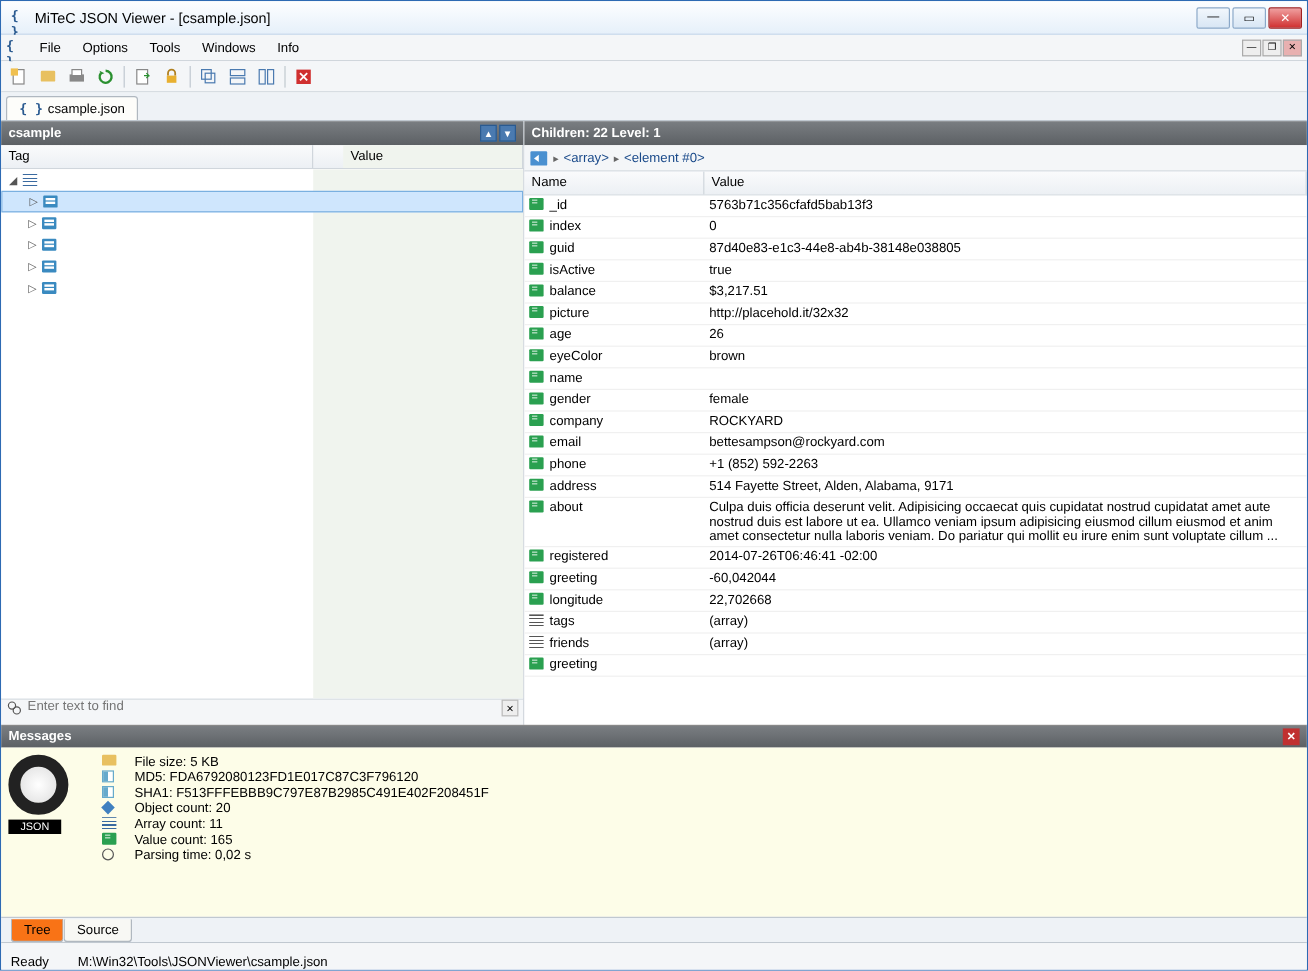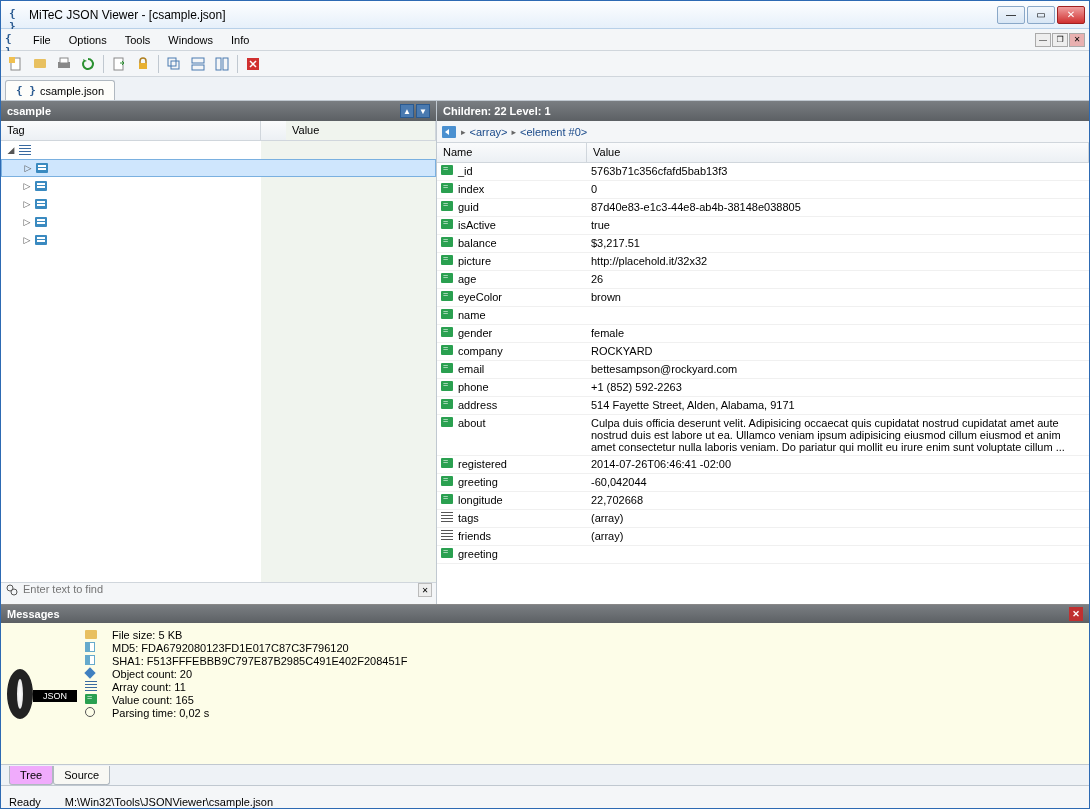--- a/index.html
+++ b/index.html
@@ -64,30 +64,30 @@
 .detail-grid { flex:1; overflow-y:scroll; background:#fff; }
 .detail-row { display:flex; min-height:18px; border-bottom:1px solid #f0f0f0; align-items:flex-start; }
 .detail-row .dname { width:150px; display:flex; align-items:center; padding:2px 4px; gap:3px; }
 .detail-row .dval { flex:1; padding:2px 4px; word-wrap:break-word; }
 .detail-row .dicon { width:14px; height:12px; flex-shrink:0; }
 
 .messages { height:160px; display:flex; flex-direction:column; border-top:1px solid #888; }
 .msg-header { height:18px; background:linear-gradient(#7a7e82,#5c6064); color:#fff; display:flex; align-items:center; padding:0 6px; font-weight:bold; }
 .msg-header .close-x { margin-left:auto; width:14px; height:14px; background:#c03030; color:#fff; display:flex; align-items:center; justify-content:center; font-size:9px; cursor:pointer; }
 .msg-body { flex:1; background:#fdfde8; display:flex; padding:6px; gap:8px; overflow:auto; }
-.msg-logo { width:70px; display:flex; flex-direction:row; align-items:center; }
+.msg-logo { width:70px; display:flex; flex-direction:column; align-items:flex-start; }
 .msg-logo .ring { width:50px; height:50px; border-radius:50%; border:10px solid #222; background:radial-gradient(#fff,#ddd); }
 .msg-logo .jlabel { background:#000; color:#fff; font-size:9px; padding:1px 10px; margin-top:4px; }
 .msg-lines { display:flex; flex-direction:column; gap:1px; }
 .msg-line { display:flex; align-items:center; gap:13px; }
 .msg-line .micon { width:14px; height:12px; }
 
 .bottom-tabs { height:22px; background:#eef2f6; display:flex; align-items:flex-end; padding:0 8px; border-top:1px solid #c0c8d0; border-bottom:1px solid #c0c8d0; }
 .btab { padding:3px 10px; border:1px solid #b0b8c0; border-top:none; background:#f8f8f4; cursor:pointer; border-radius:0 0 3px 3px; }
-.btab.active { background:#f0abfc; font-weight:normal; }
+.btab.active { background:#f97316; font-weight:normal; }
 
 .statusbar { height:22px; background:#f4f6f8; display:flex; align-items:flex-end; padding:0 8px; gap:24px; }
 
 
 .ico-braces { font-family:monospace; font-size:11px; color:#2a5a90; font-weight:bold; }
 .ico-array { display:inline-block; width:12px; height:10px; background:repeating-linear-gradient(#3a6aa0 0 1px, transparent 1px 3px); }
 .ico-obj { display:inline-block; width:12px; height:10px; background:#3a8ac0; border-radius:1px; position:relative; }
 .ico-obj::after { content:''; position:absolute; left:2px; top:2px; width:8px; height:2px; background:#fff; box-shadow:0 3px 0 #fff; }
 .ico-val { display:inline-block; width:12px; height:10px; background:#2aa050; border-radius:1px; position:relative; }
 .ico-val::after { content:'='; position:absolute; left:2px; top:-2px; color:#fff; font-size:9px; }

